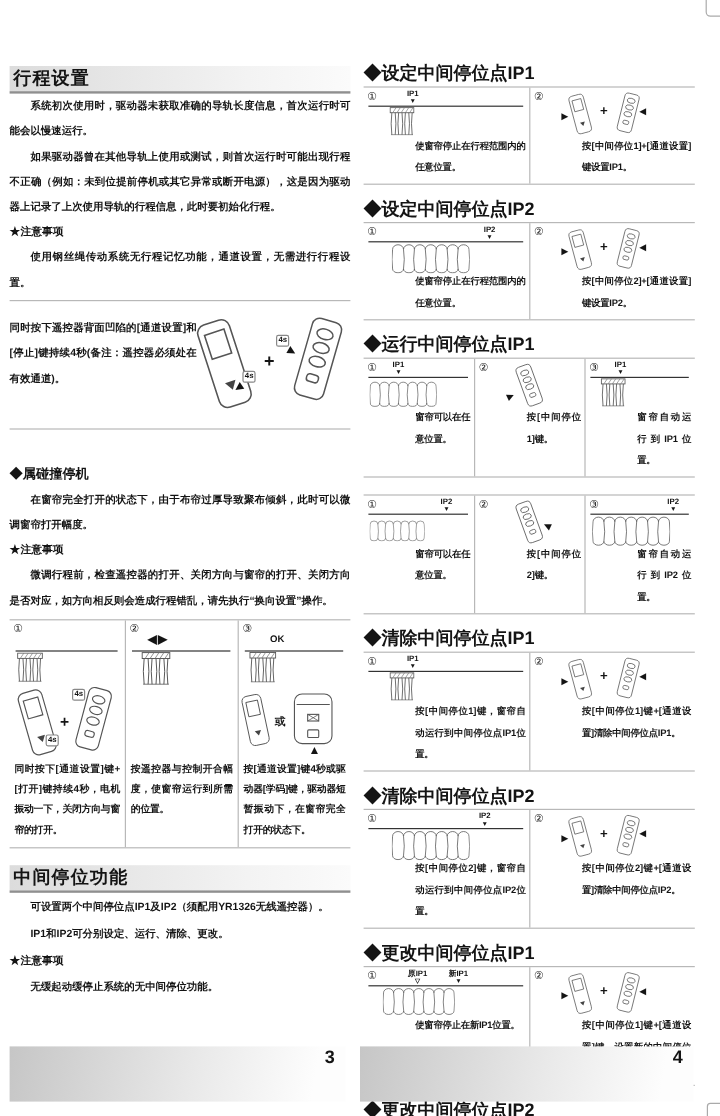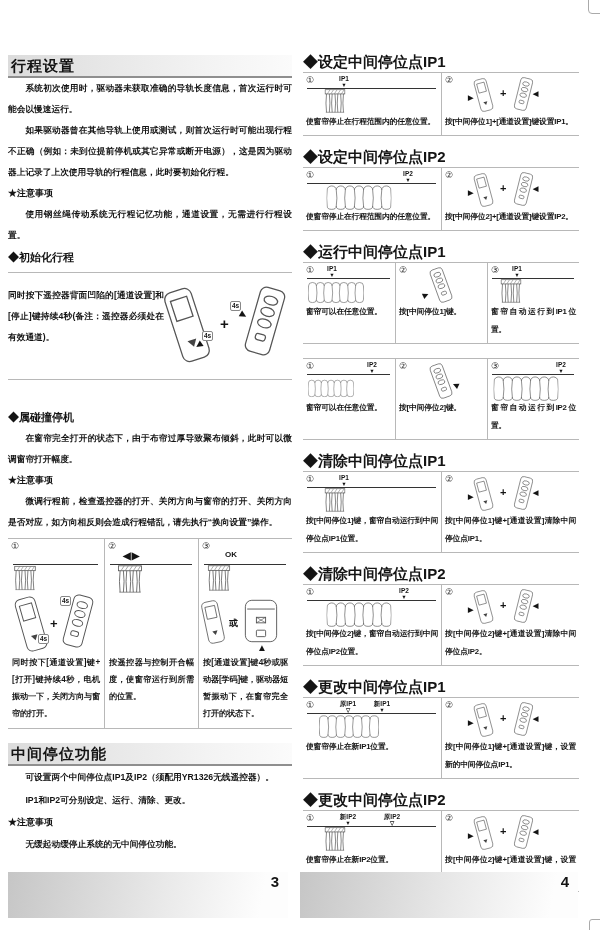--- a/index.html
+++ b/index.html
@@ -34,21 +34,21 @@
   .fcap{font-size:8.2px;line-height:17px;text-align:justify;letter-spacing:-0.2px;}
   .op{margin-bottom:14px;}
   .op.first{margin-top:55px;}
   .ophead{font-size:15px;line-height:14px;margin-bottom:3px;}
   .optable{border-top:1px solid #b8b8b8;border-bottom:1px solid #b8b8b8;display:grid;}
   .optable.c2{grid-template-columns:138px 1fr;}
   .optable.c3{grid-template-columns:92px 92px 1fr;}
   .ocell{padding:2px 3px 4px;position:relative;}
   .ocell + .ocell{border-left:1px solid #b8b8b8;}
   .fig{position:relative;height:36px;margin-top:2px;}
-  .cap{font-size:7.8px;line-height:18px;text-align:justify;letter-spacing:-0.2px;}
+  .cap{font-size:7.8px;line-height:18px;text-align:justify;letter-spacing:-0.2px;margin-left:40px;}
   .rail{position:absolute;left:1px;right:2px;border-top:1.5px solid #333;top:11px;}
   .ffig .rail{top:12px;}
   .mk{position:absolute;top:-1px;transform:translateX(-50%);display:flex;
       flex-direction:column;align-items:center;}
   .mk .lbl{font-size:6.5px;line-height:6.5px;}
   .mk .tri{font-size:5.5px;line-height:5.5px;}
   .plus{position:absolute;font-weight:bold;}
   .arw{position:absolute;font-size:8px;line-height:8px;}
   .b4s{position:absolute;font-size:6.5px;line-height:8px;font-weight:bold;
        border:1px solid #888;background:#fff;padding:0 1px;border-radius:2px;}
@@ -102,21 +102,20 @@
     </symbol>
   </defs>
 </svg>
 
 <div id="colL" class="col">
   <div class="h1band first">行程设置</div>
   <p class="body ind">系统初次使用时，驱动器未获取准确的导轨长度信息，首次运行时可能会以慢速运行。</p>
   <p class="body ind">如果驱动器曾在其他导轨上使用或测试，则首次运行时可能出现行程不正确（例如：未到位提前停机或其它异常或断开电源），这是因为驱动器上记录了上次使用导轨的行程信息，此时要初始化行程。</p>
   <div class="noteh">★注意事项</div>
   <p class="body ind">使用钢丝绳传动系统无行程记忆功能，通道设置，无需进行行程设置。</p>
-  <div class="sub">◆初始化行程</div>
 
   <div class="initbox">
     <div class="init-text">同时按下遥控器背面凹陷的[通道设置]和[停止]键持续4秒(备注：遥控器必须处在有效通道)。</div>
     <div class="init-fig">
       <svg class="svg" style="left:6px;top:2px;width:34px;height:76px;transform:rotate(-18deg)" viewBox="0 0 26 58">
           <use href="#rback"></use>
         </svg>
       <span class="arw" style="left:32px;top:56px;transform:rotate(-35deg)">◀</span>
       <span class="b4s" style="left:38px;top:46px">4s</span>
       <span class="plus" style="left:56px;top:30px;font-size:15px">+</span>

